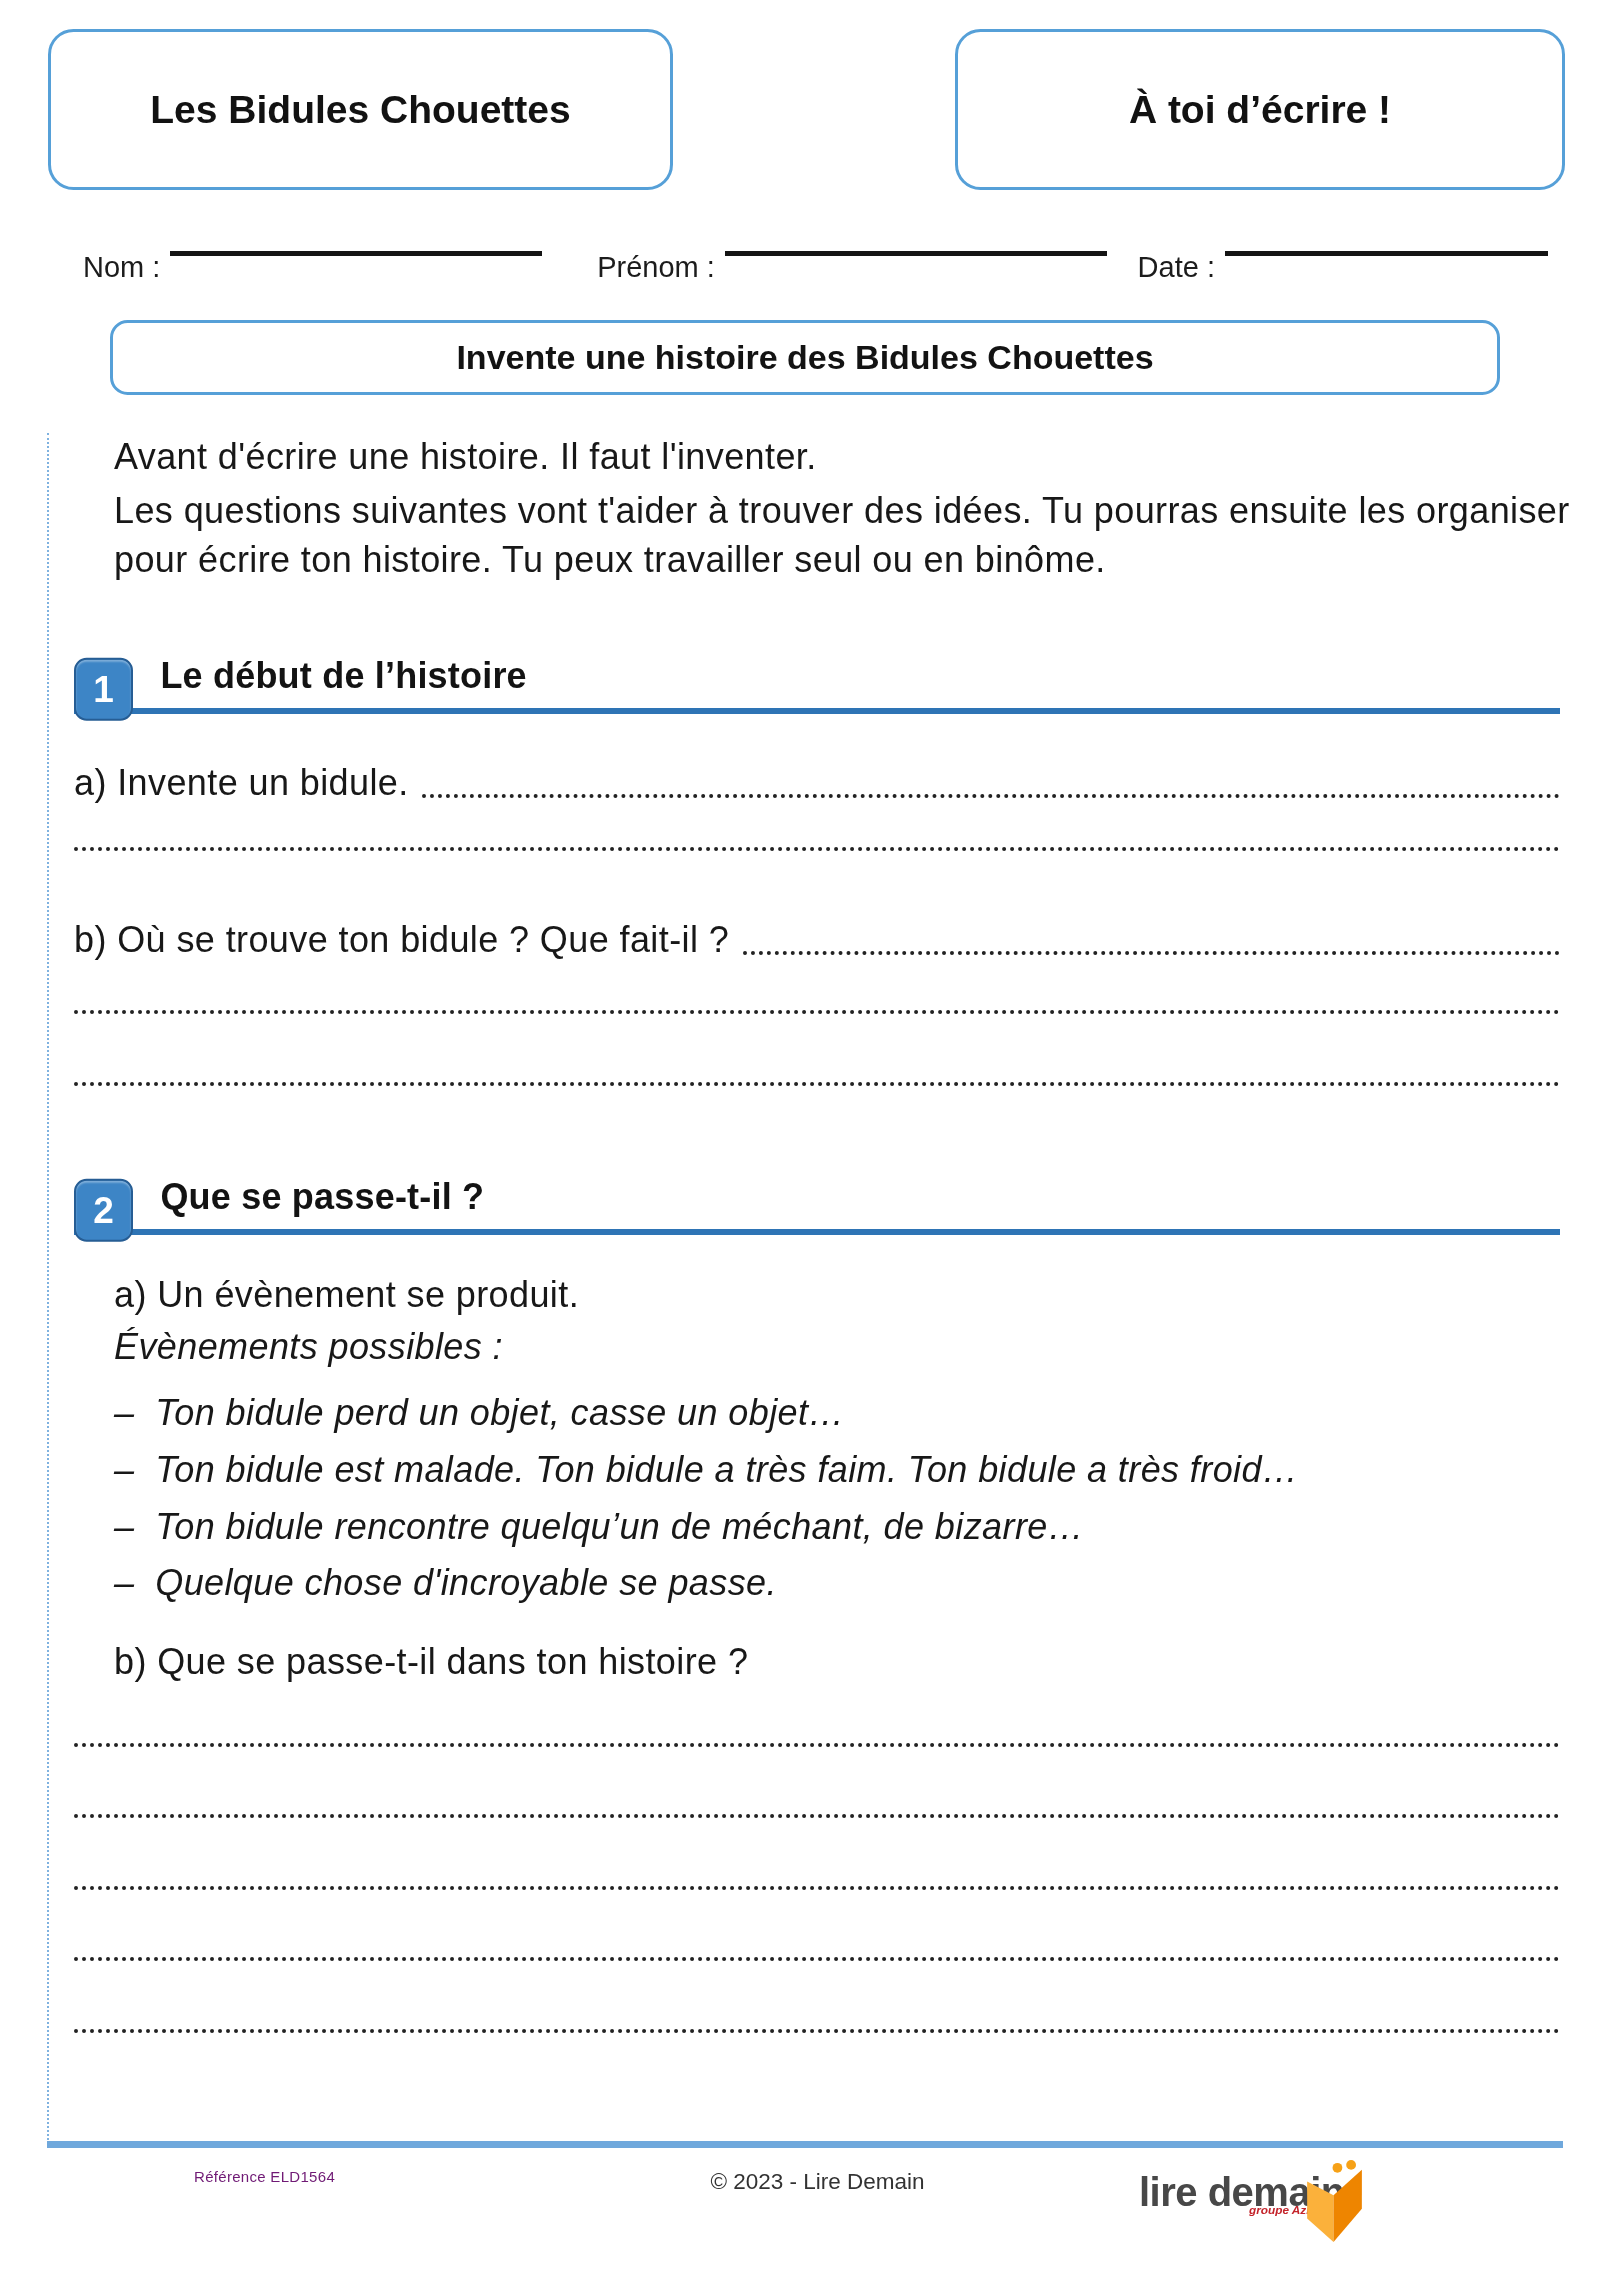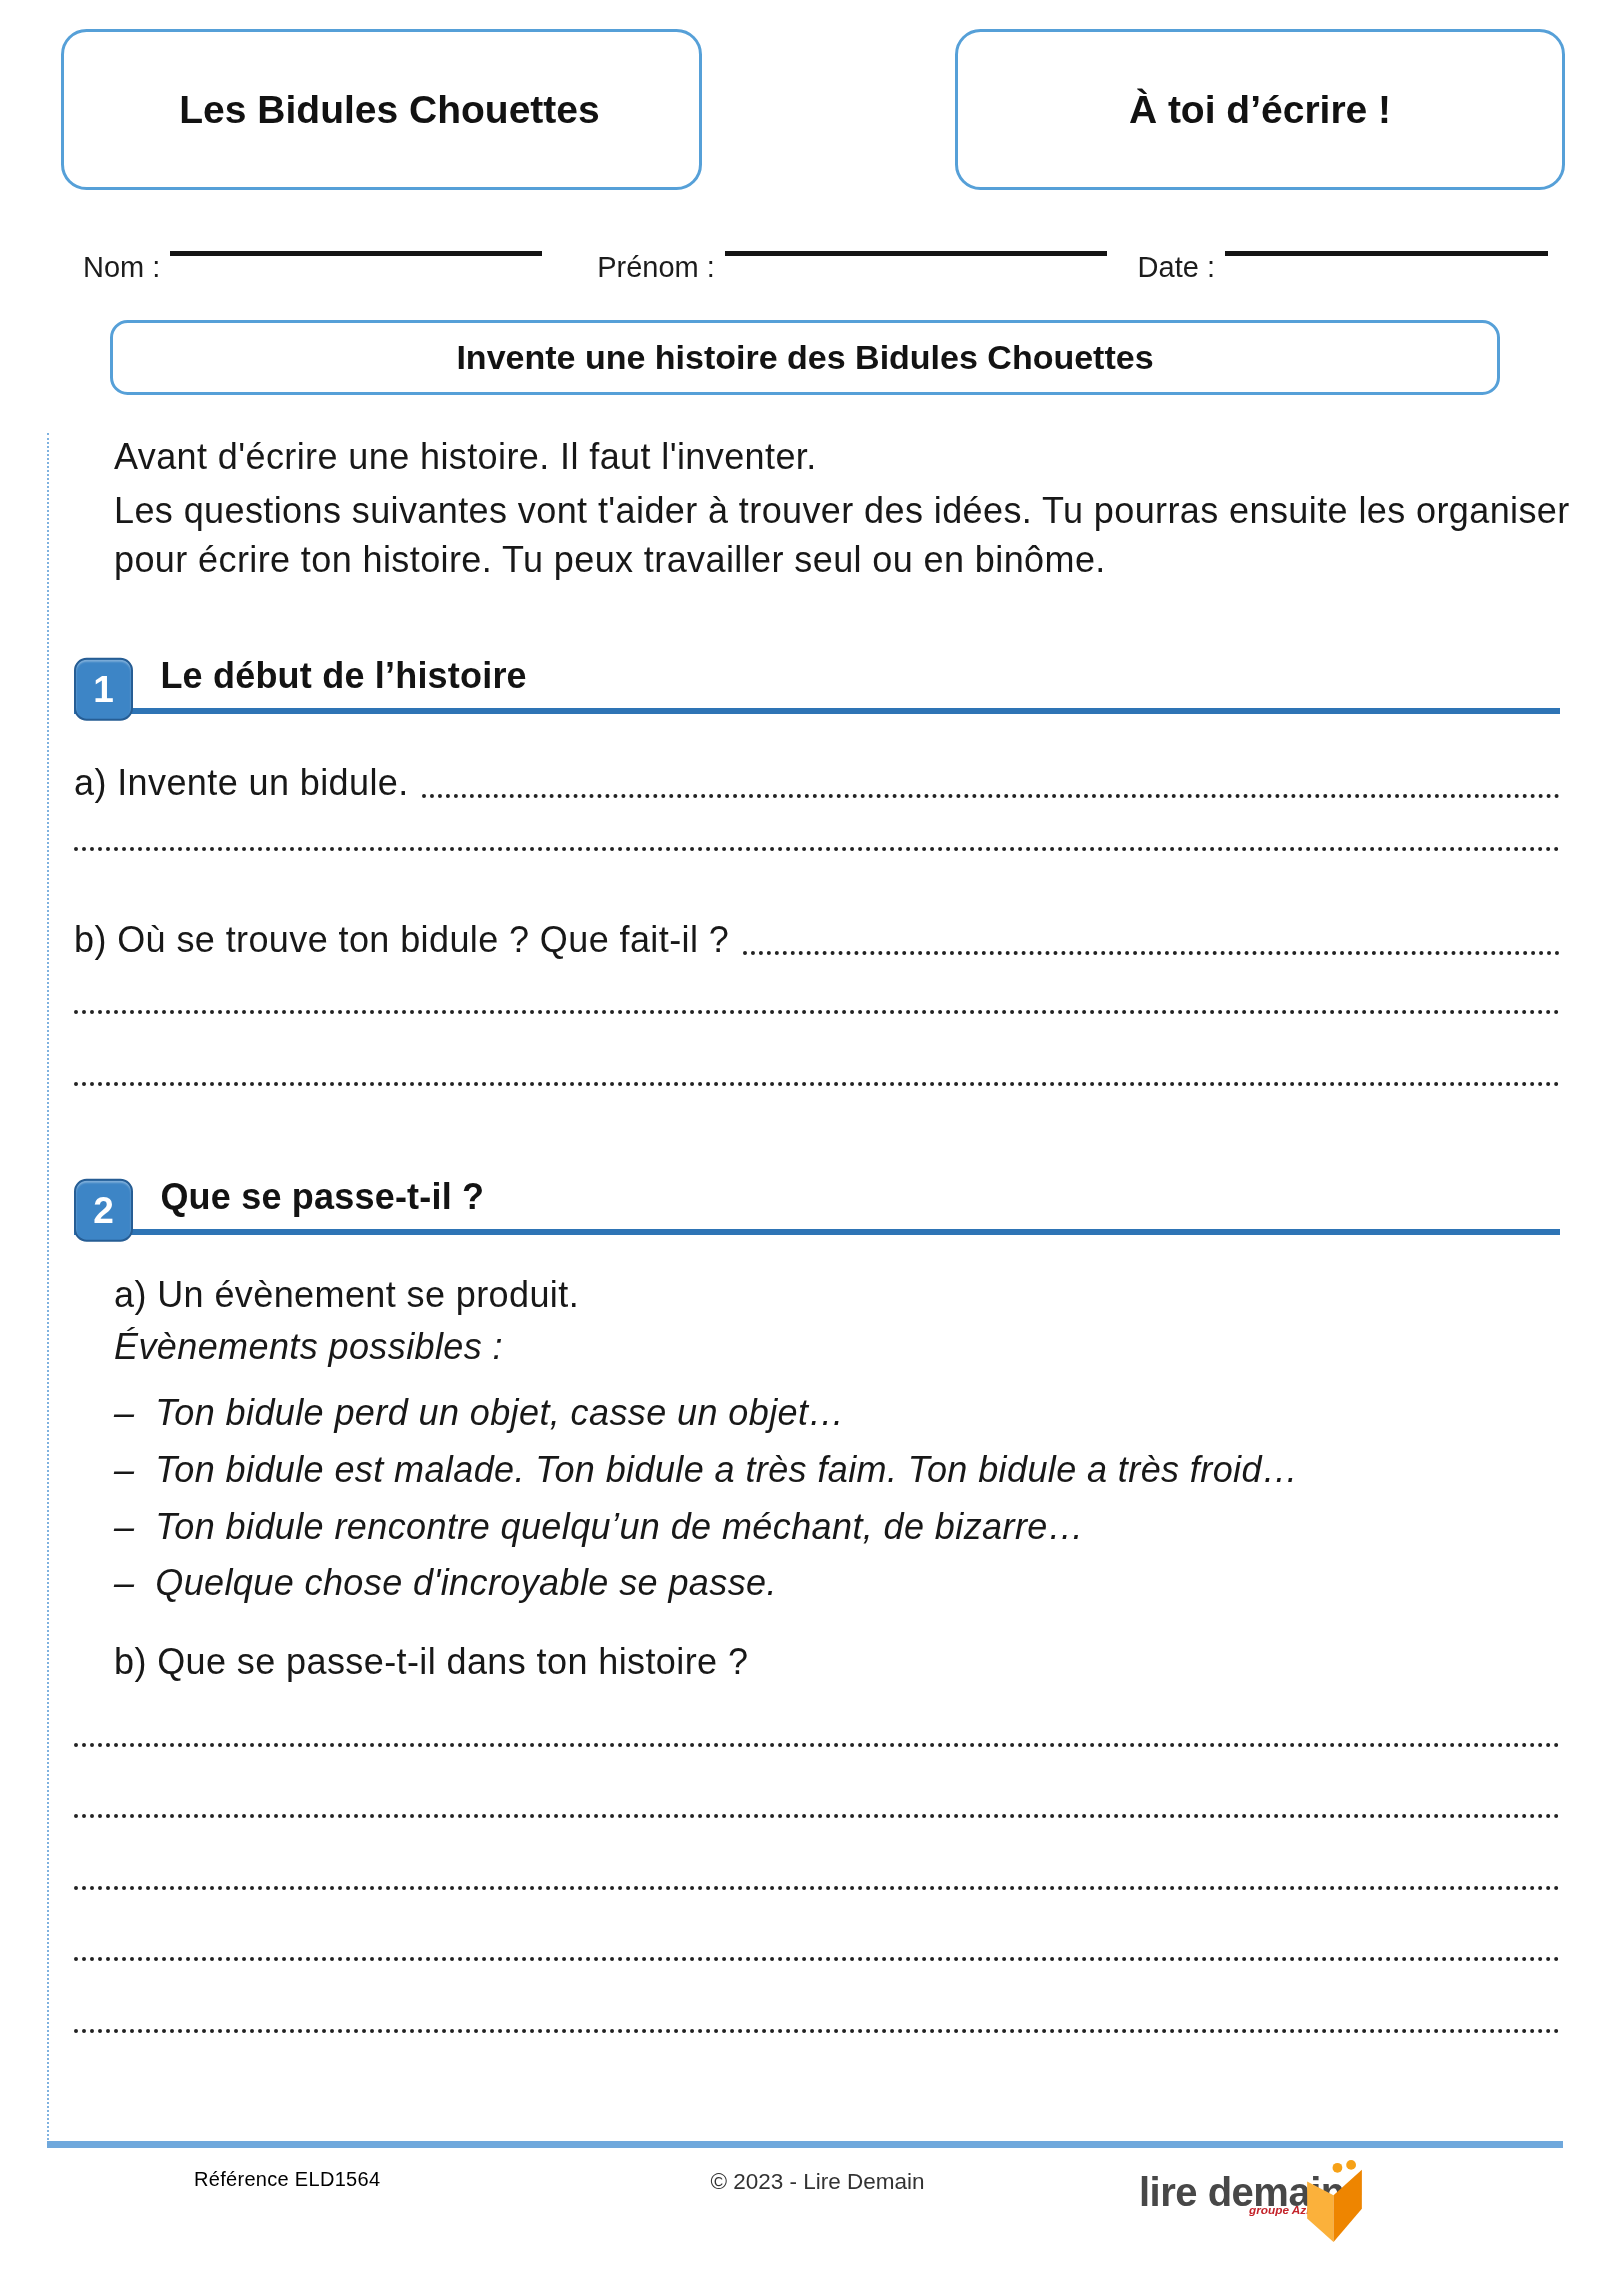--- a/index.html
+++ b/index.html
@@ -4,21 +4,21 @@
 <title>Les Bidules Chouettes — À toi d'écrire !</title>
 <style>
   html,body{margin:0;padding:0;background:#ffffff;}
   .page{position:relative;width:1621px;height:2287px;background:#ffffff;overflow:hidden;
         font-family:"Liberation Sans", sans-serif;color:#181818;}
   .abs{position:absolute;}
 
   
   .hbox{position:absolute;top:29px;height:155px;border:3.9px solid #56a0d8;border-radius:25.5px;
         display:flex;align-items:center;justify-content:center;background:#ffffff;}
-  .hbox-left{left:61px;width:619px;padding-left:16px;}
+  .hbox-left{left:48px;width:619px;}
   .hbox-right{left:955px;width:604px;}
   .hbox span{font-size:39px;font-weight:bold;color:#121212;letter-spacing:0px;}
 
   
   .identity{position:absolute;top:251px;left:83px;width:1465px;display:flex;align-items:flex-start;
             font-size:29px;color:#1c1c1c;}
   .id-label{white-space:nowrap;line-height:1.15;padding-right:9.8px;}
   .wline{display:block;height:0;border-bottom:5.9px solid #141414;margin-bottom:3.9px;}
   .ml56{margin-left:55px;} .ml52{margin-left:31px;}
   .w385{width:372px;} .w395{width:382px;} .flex1{flex:1;}
@@ -46,21 +46,21 @@
          transform:translateY(13.7px);box-shadow:inset 0 2px 2px rgba(255,255,255,0.35);}
   .sec-title{font-size:36px;font-weight:bold;color:#131313;letter-spacing:0.2px;}
 
   
   .flexline{position:absolute;left:74px;width:1486px;display:flex;align-items:flex-end;}
   .flexline .lbl{white-space:nowrap;}
   .fill-dots{flex:1;height:0;border-bottom:4.9px dotted #222222;margin:0 0 8.8px 13.7px;}
   .dotrow{position:absolute;left:74px;width:1486px;height:0;border-bottom:4.9px dotted #222222;}
 
   
-  .ref{position:absolute;left:194px;top:2168px;font-size:20px;color:#000000;letter-spacing:0.3px;}
+  .ref{position:absolute;left:194px;top:2168px;font-size:15px;color:#701a75;letter-spacing:0.3px;}
   .copy{position:absolute;left:0;top:2169px;width:1621px;text-align:center;font-size:22.5px;color:#333333;margin-left:7px;}
   .logo{position:absolute;left:1139px;top:2160px;width:235px;height:86px;}
   .logo-text{position:absolute;left:0;top:9.8px;font-size:40px;font-weight:bold;color:#484848;letter-spacing:-0.5px;white-space:nowrap;}
   .logo-sub{position:absolute;left:110px;top:43px;font-size:11.8px;font-weight:bold;font-style:italic;color:#c4242b;white-space:nowrap;}
   .logo-icon{position:absolute;left:165px;top:0;width:61px;height:84px;}
 </style>
 </head>
 <body>
 
 <div class="page">

